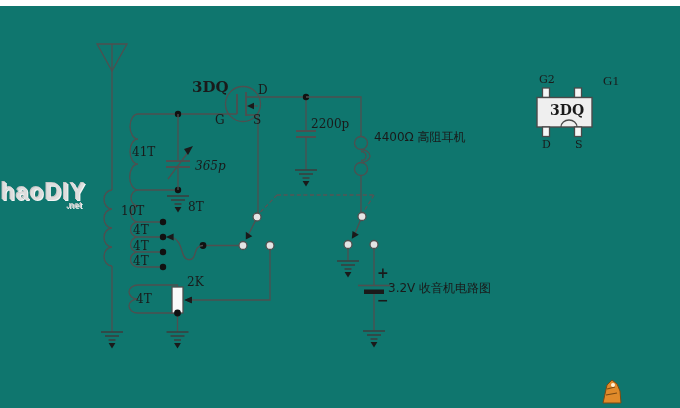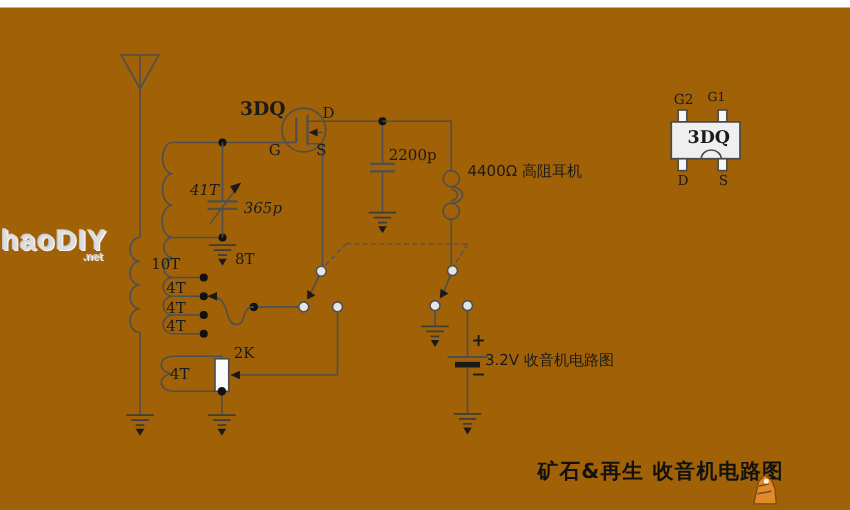--- a/index.html
+++ b/index.html
@@ -1,16 +1,16 @@
 <!DOCTYPE html>
 <html><head>
 <meta charset="utf-8">
 <style>
   html,body{margin:0;padding:0;background:#bbb;font-family:"Liberation Sans",sans-serif;}
-  #stage{position:relative;width:680px;height:408px;background:#a16207;overflow:hidden;}
+  #stage{position:relative;width:680px;height:408px;background:#0f766e;overflow:hidden;}
   #topstrip{position:absolute;left:0;top:0;width:680px;height:6px;background:#ffffff;}
   svg{position:absolute;left:0;top:0;}
   .lbl{position:absolute;color:#1a1a1a;white-space:nowrap;line-height:1;}
   .serif{font-family:"DejaVu Serif","Liberation Serif",serif;font-size:12px;}
   .serif-bold{font-family:"DejaVu Serif","Liberation Serif",serif;font-weight:bold;}
   .cjk{font-family:"DejaVu Sans","Liberation Sans",sans-serif;font-size:12px;}
   .sign{font-family:"DejaVu Serif",serif;font-weight:bold;font-size:14px;}
   #title{left:430px;top:369px;font-size:16.5px;font-weight:600;letter-spacing:1px;color:#111;}
   #wm-main{left:1px;top:181px;font-size:23px;font-weight:bold;color:#dedede;
            text-shadow:1px 1px 0 #f6f6f6,-1px -1px 0 #c6c6c6;letter-spacing:1px;}
@@ -160,40 +160,39 @@
       </g>
     </g>
   </svg>
 
   <div class="lbl serif-bold" style="left:192px;top:80px;font-size:15px;">3DQ</div>
   <div class="lbl serif" style="left:258px;top:84px;">D</div>
   <div class="lbl serif" style="left:215px;top:114px;">G</div>
   <div class="lbl serif" style="left:253px;top:114px;">S</div>
   <div class="lbl serif" style="left:311px;top:118px;">2200p</div>
   <div class="lbl serif" style="left:195px;top:160px;font-style:italic;">365p</div>
-  <div class="lbl serif" style="left:152px;top:146px;font-style:italic;">41T</div>
+  <div class="lbl serif" style="left:132px;top:146px;">41T</div>
   <div class="lbl serif" style="left:141px;top:201px;margin-left:47px;">8T</div>
   <div class="lbl serif" style="left:85px;top:205px;margin-left:36px;">10T</div>
   <div class="lbl serif" style="left:133px;top:224px;">4T</div>
   <div class="lbl serif" style="left:133px;top:240px;">4T</div>
   <div class="lbl serif" style="left:133px;top:255px;">4T</div>
   <div class="lbl serif" style="left:136px;top:293px;">4T</div>
   <div class="lbl serif" style="left:187px;top:276px;">2K</div>
   <div class="lbl cjk" style="left:374px;top:131px;">4400Ω 高阻耳机</div>
   <div class="lbl cjk" style="left:388px;top:282px;">3.2V 收音机电路图</div>
   <div class="lbl sign" style="left:377px;top:266px;">+</div>
   <div class="lbl sign" style="left:377px;top:293px;">−</div>
 
   <div class="lbl serif" style="left:539px;top:74px;font-size:11px;text-align:center;">G2</div>
-  <div class="lbl serif" style="left:566px;top:74px;font-size:10px;">G1</div>
+  <div class="lbl serif" style="left:603px;top:74px;font-size:13px;font-family:Liberation Serif, serif;">G1</div>
   <div class="lbl serif-bold" style="left:550px;top:103px;font-size:14px;">3DQ</div>
   <div class="lbl serif" style="left:542px;top:139px;font-size:11px;">D</div>
   <div class="lbl serif" style="left:575px;top:139px;font-size:11px;">S</div>
 
-  <div class="lbl cjk" id="title">矿石&amp;再生 收音机电路图</div>
 
   <div class="lbl" id="wm-main">haoDIY</div>
   <div class="lbl" id="wm-suffix">.net</div>
 
   <div id="logo">
     <svg width="26" height="30" style="position:absolute;left:2px;top:1px;">
       <path d="M4,26 L8,8 L13,3 L18,7 L21,14 L22,26 Z" fill="#e08a2a" stroke="#7a4a12" stroke-width="1"></path>
       <path d="M8,12 L16,10 M7,18 L18,16" stroke="#7a4a12" stroke-width="1.2" fill="none"></path>
       <circle cx="14" cy="8" r="2" fill="#fff2d8"></circle>
     </svg>

